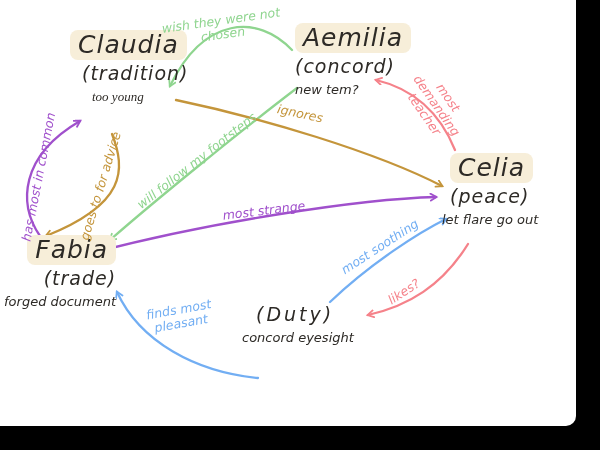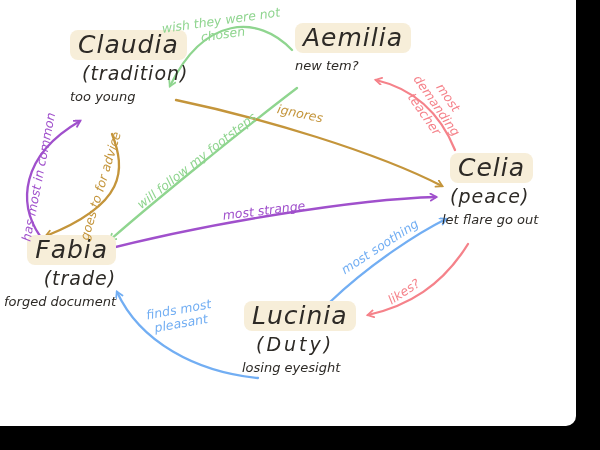--- a/index.html
+++ b/index.html
@@ -7,21 +7,21 @@
          font-family:"DejaVu Sans",sans-serif;}
   .paper{position:absolute;left:0;top:0;width:576px;height:426px;background:#fff;
          border-radius:0 0 10px 0;}
   svg.edges{position:absolute;left:0;top:0;width:576px;height:426px;overflow:visible;}
   .node{position:absolute;color:#2d2a26;font-style:italic;line-height:1.05;}
   .node-name{font-size:25px;letter-spacing:1px;display:inline-block;padding:2px 8px;
              border-radius:8px;background:#f7eed9;}
   .node-attr{font-size:19px;letter-spacing:1px;margin-top:4px;}
   .node-note{font-size:13px;margin-top:6px;white-space:nowrap;}
   .n-claudia .node-attr{margin-left:12px;}
-  .n-claudia .node-note{}
+  .n-claudia .node-note{margin-left:22px;font-family:Liberation Serif, serif;}
   .n-celia  .node-note{margin-left:-8px;font-style:italic;}
   .n-fabia  .node-attr{margin-left:-6px;}
   .n-fabia  .node-note{margin-left:-12px;}
   .n-lucinia .node-attr{margin-left:12px;letter-spacing:3px;}
   .n-lucinia .node-note{margin-left:-2px;}
   .edge-label{position:absolute;font-size:12.5px;font-style:italic;line-height:1.15;
               text-align:center;pointer-events:none;}
   .nowrap{white-space:nowrap;}
 </style>
 </head>
@@ -59,36 +59,36 @@
         <path d="M 468,244 C 442,286 408,306 368,315" fill="none" stroke="#f5828a" stroke-width="2.3" stroke-linecap="round" marker-end="url(#arr4)"></path>
       </svg>
 
     <div class="node n-claudia" style="left: 70px; top: 30px;">
       <div class="node-name">Claudia</div>
       <div class="node-attr">(tradition)</div>
       <div class="node-note">too young</div>
     </div>
     <div class="node n-aemilia" style="left: 295px; top: 23px;">
       <div class="node-name">Aemilia</div>
+      <div class="node-attr">(concord)</div>
       <div class="node-note">new tem?</div>
     </div>
     <div class="node n-celia" style="left: 450px; top: 153px;">
       <div class="node-name">Celia</div>
       <div class="node-attr">(peace)</div>
       <div class="node-note">let flare go out</div>
     </div>
     <div class="node n-fabia" style="left: 16px; top: 235px; text-align: right;">
       <div class="node-name">Fabia</div>
       <div class="node-attr">(trade)</div>
       <div class="node-note">forged document</div>
     </div>
     <div class="node n-lucinia" style="left: 244px; top: 301px;">
-      <div class="node-name">Lucinia</div>
       <div class="node-attr">(Duty)</div>
-      <div class="node-note">losing eyesight</div>
+      <div class="node-note">concord eyesight</div>
     </div>
   <div class="edge-label" style="color: rgb(143, 213, 143); left: 222px; top: 28px; width: 122px; transform: translate(-50%, -50%) rotate(-8deg);">wish they were not chosen</div>
       <div class="edge-label nowrap" style="color: rgb(143, 213, 143); left: 197px; top: 161px; transform: translate(-50%, -50%) rotate(-38deg);">will follow my footsteps</div>
       <div class="edge-label nowrap" style="color: rgb(196, 149, 59); left: 300px; top: 114px; transform: translate(-50%, -50%) rotate(12deg);">ignores</div>
       <div class="edge-label nowrap" style="color: rgb(196, 149, 59); left: 101px; top: 186px; transform: translate(-50%, -50%) rotate(-73deg);">goes to for advice</div>
       <div class="edge-label nowrap" style="color: rgb(160, 80, 204); left: 39px; top: 177px; transform: translate(-50%, -50%) rotate(-79deg);">has most in common</div>
       <div class="edge-label nowrap" style="color: rgb(160, 80, 204); left: 264px; top: 211px; transform: translate(-50%, -50%) rotate(-7deg);">most strange</div>
       <div class="edge-label nowrap" style="color: rgb(114, 174, 243); left: 380px; top: 247px; transform: translate(-50%, -50%) rotate(-33deg);">most soothing</div>
       <div class="edge-label" style="color: rgb(114, 174, 243); left: 180px; top: 317px; width: 94px; transform: translate(-50%, -50%) rotate(-10deg);">finds most pleasant</div>
       <div class="edge-label" style="color: rgb(245, 130, 138); left: 436px; top: 106px; width: 102px; transform: translate(-50%, -50%) rotate(55deg);">most demanding teacher</div>

